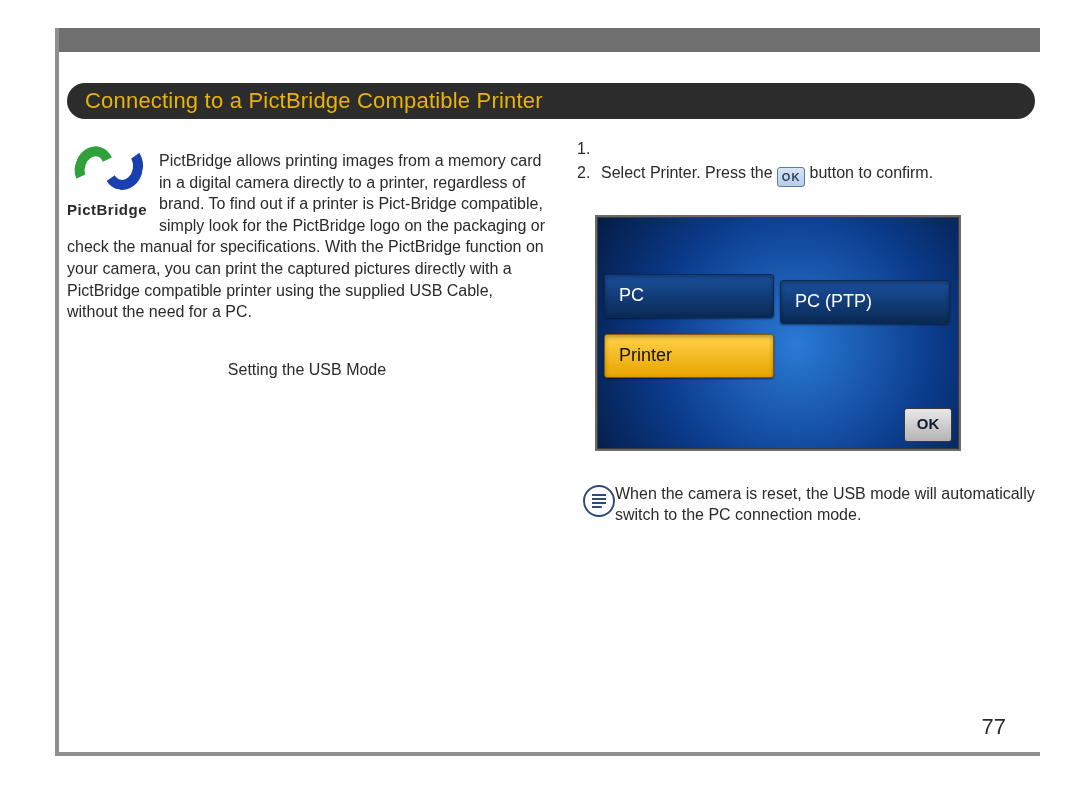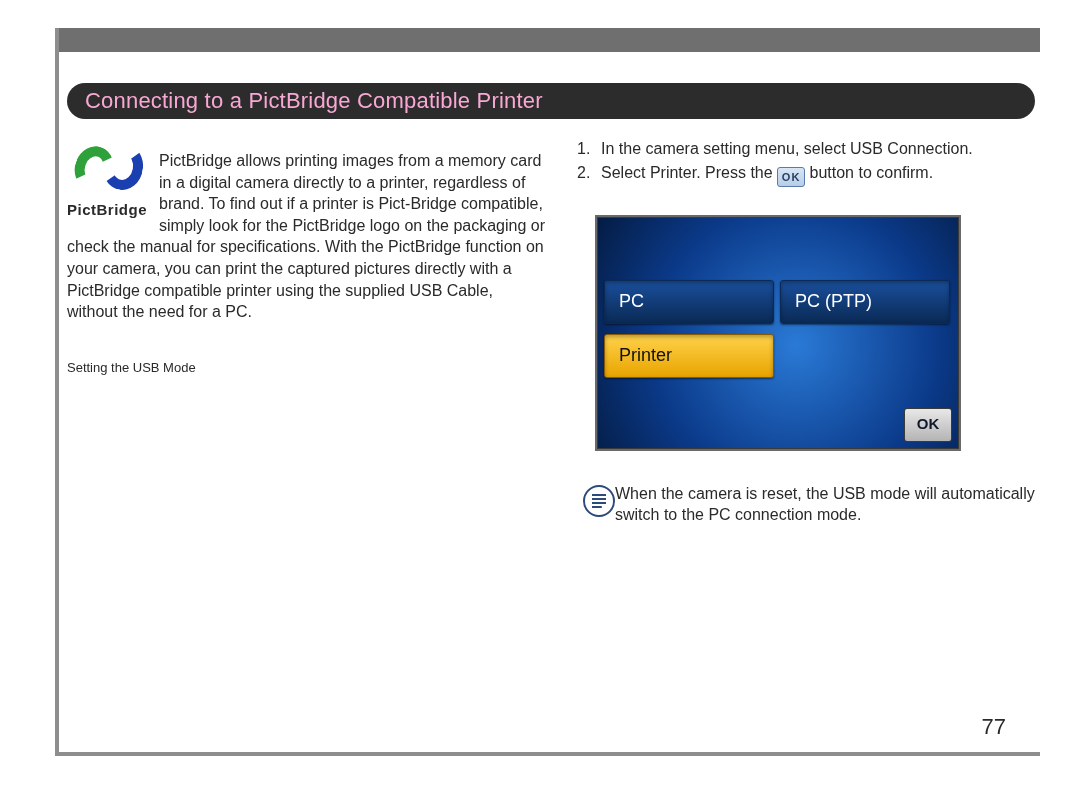--- a/index.html
+++ b/index.html
@@ -30,21 +30,21 @@
     background: #6f6f6f;
   }
   .heading-pill {
     position: absolute;
     left: 8px;
     top: 55px;
     width: 968px;
     height: 36px;
     background: #2c2c2c;
     border-radius: 18px;
-    color: #f9a8d4;
+    color: #eab308;
     font-size: 22px;
     line-height: 36px;
     padding-left: 18px;
     box-sizing: border-box;
     letter-spacing: .2px;
   }
   .content {
     position: absolute;
     left: 8px;
     top: 110px;
@@ -90,22 +90,23 @@
     border-radius: 50%;
     transform: rotate(10deg);
     box-sizing: border-box;
   }
   .logo-text {
     font-size: 15px; font-weight: 600;
     letter-spacing: .5px;
     margin-top: 2px;
   }
   .subhead {
-    font-size: 13px;
+    font-size: 16px;
     margin: 28px 0 6px 0;
+    text-align: center;
   }
   .para { margin: 12px 0 8px 0; }
   .steps { margin: 0; padding: 0; }
   .steps .step { display: flex; gap: 6px; margin-bottom: 2px; }
   .steps .num { width: 18px; flex: 0 0 18px; }
   .ok-inline {
     display: inline-block;
     vertical-align: -3px;
     width: 26px; height: 18px;
     border: 1px solid #5a7aa8;
@@ -147,21 +148,21 @@
   .lcd-row {
     position: absolute; height: 44px;
     border: 1px solid #0a2a55;
     border-radius: 3px;
     display: flex; align-items: center;
     padding: 0 14px;
     font-size: 18px;
     box-shadow: inset 0 2px 4px rgba(0,0,0,.3), 0 1px 2px rgba(0,0,0,.5);
     box-sizing: border-box;
   }
-  .lcd-pc { left: 6px; top: 62px; width: 170px;
+  .lcd-pc { left: 6px; top: 56px; width: 170px;
     background: linear-gradient(#1a4f9c,#0a2a55); }
   .lcd-ptp { left: 182px; top: 62px; width: 170px;
     background: linear-gradient(#1a4f9c,#0a2a55); }
   .lcd-printer { left: 6px; top: 116px; width: 170px;
     background: linear-gradient(#ffd24a,#e8a400);
     color: #111;
     border-color: #8a5a00;
   }
   .lcd-ok {
     position: absolute; right: 6px; bottom: 6px;
@@ -223,21 +224,20 @@
         <p class="para">PictBridge allows printing images from a memory card in a digital camera directly to a printer, regardless of brand. To find out if a printer is Pict-Bridge compatible, simply look for the PictBridge logo on the packaging or check the manual for specifications. With the PictBridge function on your camera, you can print the captured pictures directly with a PictBridge compatible printer using the supplied USB Cable, without the need for a PC.</p>
       </div>
 
       <div class="subhead">Setting the USB Mode</div>
     </div>
 
     <div class="col right-col">
       <div class="steps">
         <div class="step">
           <span class="num">1.</span>
-          <span>In the camera setting menu, select USB Connection.</span>
         </div>
         <div class="step">
           <span class="num">2.</span>
           <span>
             <span>Select Printer. Press the </span><span class="ok-inline">OK</span><span> button to confirm.</span>
           </span>
         </div>
       </div>
 
       <div class="lcd">

